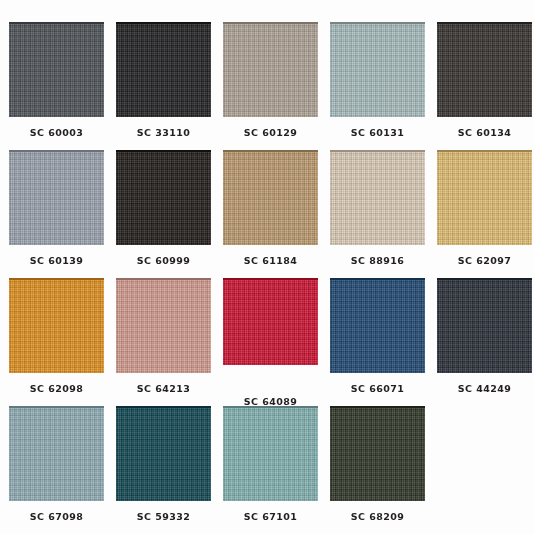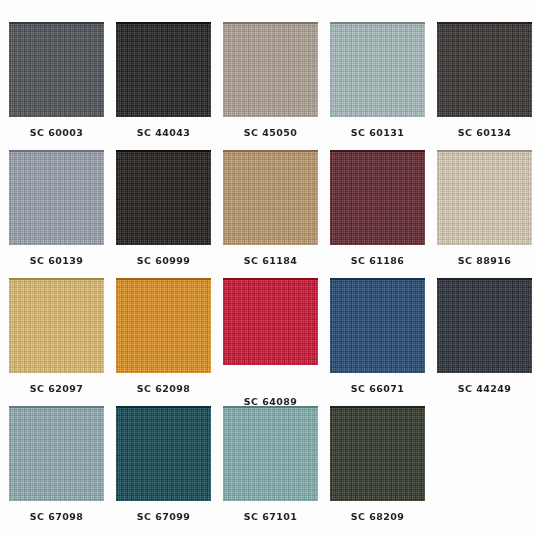--- a/index.html
+++ b/index.html
@@ -101,25 +101,25 @@
 </head>
 <body style="background: rgb(253, 253, 253);">
 
 <div id="swatch-grid">
     <div class="swatch-cell">
       <div class="swatch-chip" style="background-color: rgb(75, 80, 85);"></div>
       <div class="swatch-label" style="color: rgb(35, 31, 32);">SC 60003</div>
     </div>
     <div class="swatch-cell">
       <div class="swatch-chip" style="background-color: rgb(29, 29, 31);"></div>
-      <div class="swatch-label" style="color: rgb(35, 31, 32);">SC 44043</div>
+      <div class="swatch-label" style="color: rgb(35, 31, 32);">SC 33110</div>
     </div>
     <div class="swatch-cell">
       <div class="swatch-chip" style="background-color: rgb(176, 164, 150);"></div>
-      <div class="swatch-label" style="color: rgb(35, 31, 32);">SC 45050</div>
+      <div class="swatch-label" style="color: rgb(35, 31, 32);">SC 60129</div>
     </div>
     <div class="swatch-cell">
       <div class="swatch-chip" style="background-color: rgb(169, 189, 190);"></div>
       <div class="swatch-label" style="color: rgb(35, 31, 32);">SC 60131</div>
     </div>
     <div class="swatch-cell">
       <div class="swatch-chip" style="background-color: rgb(51, 47, 44);"></div>
       <div class="swatch-label" style="color: rgb(35, 31, 32); text-align: right;">SC 60134</div>
     </div>
     <div class="swatch-cell">
@@ -128,54 +128,54 @@
     </div>
     <div class="swatch-cell">
       <div class="swatch-chip" style="background-color: rgb(28, 24, 20);"></div>
       <div class="swatch-label" style="color: rgb(35, 31, 32);">SC 60999</div>
     </div>
     <div class="swatch-cell">
       <div class="swatch-chip" style="background-color: rgb(189, 154, 109);"></div>
       <div class="swatch-label" style="color: rgb(35, 31, 32);">SC 61184</div>
     </div>
     <div class="swatch-cell">
-      <div class="swatch-chip" style="background-color: rgb(94, 33, 40);"></div>
-      <div class="swatch-label" style="color: rgb(35, 31, 32);">SC 61186</div>
-    </div>
-    <div class="swatch-cell">
       <div class="swatch-chip" style="background-color: rgb(221, 205, 184);"></div>
       <div class="swatch-label" style="color: rgb(35, 31, 32);">SC 88916</div>
     </div>
     <div class="swatch-cell">
       <div class="swatch-chip" style="background-color: rgb(226, 190, 112);"></div>
       <div class="swatch-label" style="color: rgb(35, 31, 32);">SC 62097</div>
     </div>
     <div class="swatch-cell">
       <div class="swatch-chip" style="background-color: rgb(226, 144, 28);"></div>
       <div class="swatch-label" style="color: rgb(35, 31, 32);">SC 62098</div>
+    </div>
+    <div class="swatch-cell">
+      <div class="swatch-chip" style="background-color: rgb(212, 155, 142);"></div>
+      <div class="swatch-label" style="color: rgb(35, 31, 32);">SC 64213</div>
     </div>
     <div class="swatch-cell">
       <div class="swatch-chip" style="background-color: rgb(206, 14, 45);"></div>
       <div class="swatch-label" style="color: rgb(35, 31, 32); margin-top: 32px;">SC 64089</div>
     </div>
     <div class="swatch-cell">
       <div class="swatch-chip" style="background-color: rgb(29, 70, 113);"></div>
       <div class="swatch-label" style="color: rgb(35, 31, 32);">SC 66071</div>
     </div>
     <div class="swatch-cell">
       <div class="swatch-chip" style="background-color: rgb(38, 43, 53);"></div>
       <div class="swatch-label" style="color: rgb(35, 31, 32);">SC 44249</div>
     </div>
     <div class="swatch-cell">
       <div class="swatch-chip" style="background-color: rgb(143, 173, 181);"></div>
       <div class="swatch-label" style="color: rgb(35, 31, 32);">SC 67098</div>
     </div>
     <div class="swatch-cell">
       <div class="swatch-chip" style="background-color: rgb(13, 69, 80);"></div>
-      <div class="swatch-label" style="color: rgb(35, 31, 32);">SC 67099</div>
+      <div class="swatch-label" style="color: rgb(35, 31, 32);">SC 59332</div>
     </div>
     <div class="swatch-cell">
       <div class="swatch-chip" style="background-color: rgb(130, 178, 178);"></div>
       <div class="swatch-label" style="color: rgb(35, 31, 32);">SC 67101</div>
     </div>
     <div class="swatch-cell">
       <div class="swatch-chip" style="background-color: rgb(43, 51, 36);"></div>
       <div class="swatch-label" style="color: rgb(35, 31, 32);">SC 68209</div>
     </div>
   </div>

